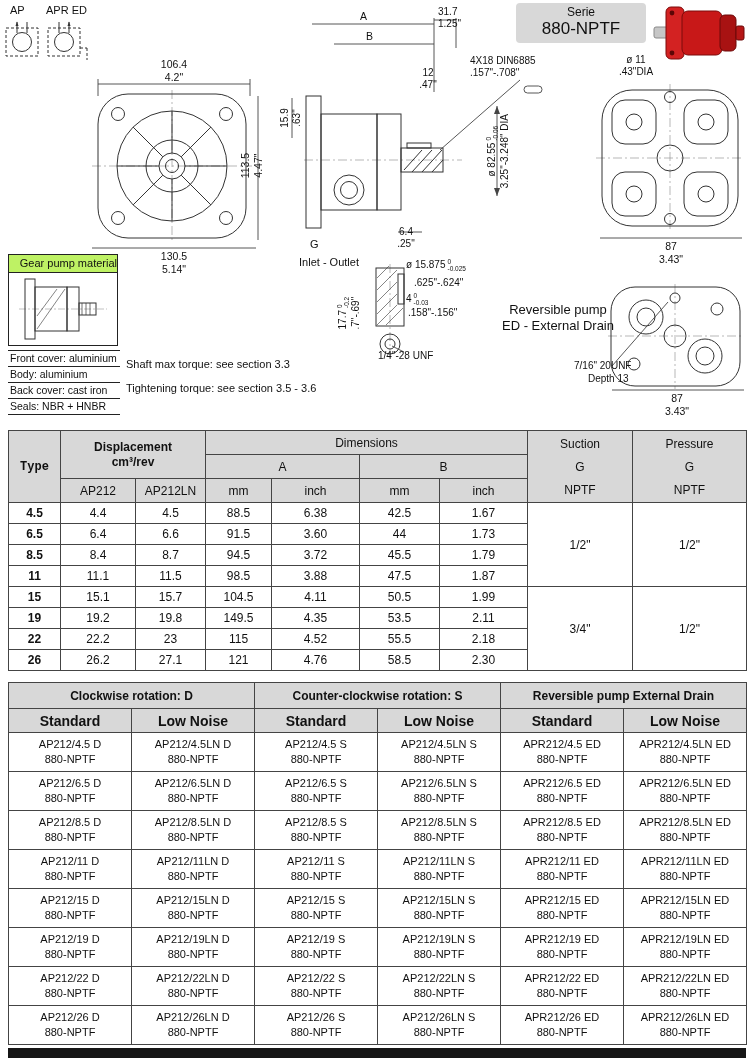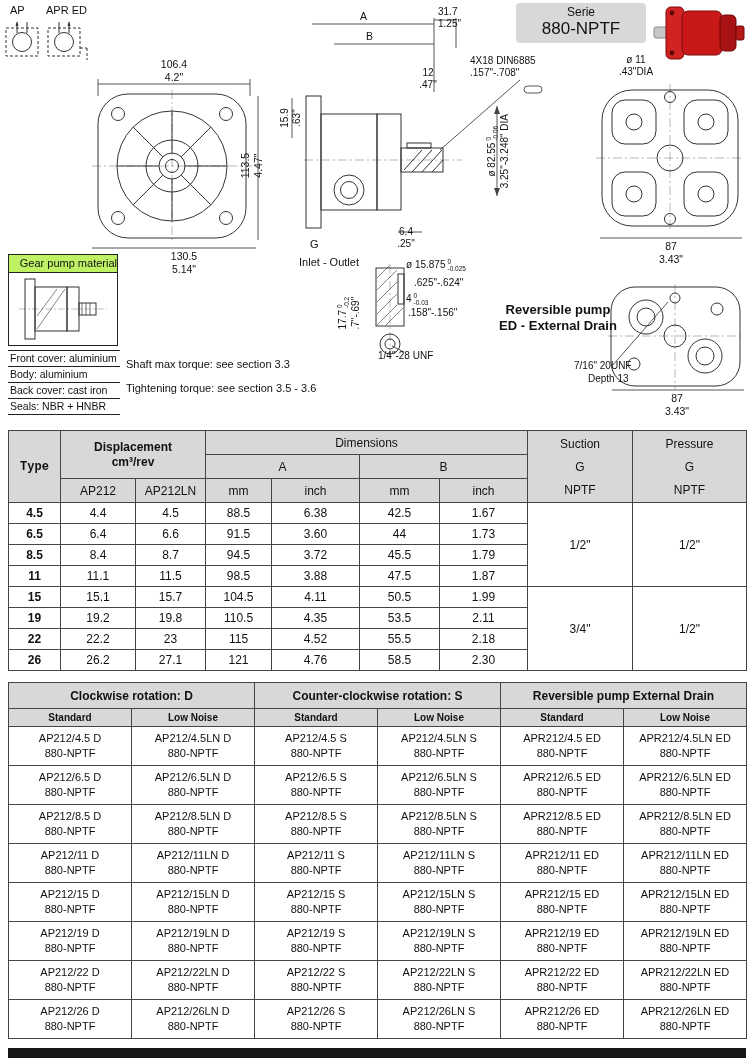--- a/index.html
+++ b/index.html
@@ -12,38 +12,38 @@
   svg{display:block;}
   .tolwrap{display:inline-flex;flex-direction:column;font-size:6.5px;line-height:1.1;vertical-align:middle;margin-left:2px;text-align:left;}
   .serie-box{background:#d8d8d8;border-radius:4px;text-align:center;padding-top:2px;box-sizing:border-box;}
   .serie-label{font-size:12px;line-height:14px;}
   .serie-value{font-size:17px;line-height:20px;}
   .matbox{border:1px solid #222;box-sizing:border-box;background:#fff;}
   .matbox-title{background:#bef264;border-bottom:1px solid #222;font-size:11px;text-align:right;line-height:17px;}
   .matrows{border-top:1px solid #222;}
   .matrow{font-size:10.5px;line-height:15px;border-bottom:1px solid #222;padding-left:2px;white-space:nowrap;}
   .note{font-size:11px;white-space:nowrap;}
-  .revlabel{font-size:13px;line-height:16px;text-align:center;font-weight:bold;}
+  .revlabel{font-size:13px;line-height:16px;text-align:center;}
 
   table{border-collapse:collapse;table-layout:fixed;}
   .main-table{position:absolute;left:8px;top:430px;width:738px;font-size:12px;}
   .main-table th,.main-table td{border:1px solid #444;text-align:center;padding:0;overflow:hidden;}
   .main-table thead th{background:#d8d8d8;font-weight:normal;}
   .main-table thead tr{height:24px;}
   .main-table tbody tr{height:21px;}
   .main-table .h-type{font-weight:bold;font-family:Liberation Mono, monospace;}
   .main-table td.col-type{font-weight:bold;}
   .stack{display:flex;flex-direction:column;justify-content:space-between;height:66px;padding:3px 0;box-sizing:border-box;}
   .disp-head div{line-height:15px;font-weight:bold;}
 
   .part-table{position:absolute;left:8px;top:682px;width:738px;font-size:11px;}
   .part-table th,.part-table td{border:1px solid #444;text-align:center;padding:0;overflow:hidden;margin-left:43px;}
   .part-table thead th{background:#d8d8d8;}
   .part-table thead tr.gh{height:26px;font-size:12px;}
-  .part-table thead tr.sh{height:18px;font-size:10px;}
+  .part-table thead tr.sh{height:24px;font-size:14px;}
   .part-table tbody tr{height:39px;}
   .part-table .code,.part-table .suffix{line-height:15px;}
   .footer-bar{position:absolute;left:8px;top:1048px;width:738px;height:10px;background:#161616;}
 </style>
 </head>
 <body>
 
 <div class="page">
 
   <div class="drawings abs" style="left:0;top:0;width:754px;height:430px">
@@ -205,21 +205,21 @@
     </svg>
 
     <div class="abs dim" style="left:130px;top:58px;width:88px">
       <div>106.4</div>
       <div>4.2"</div>
     </div>
     <div class="abs dim rot" style="left:226px;top:153px;width:52px">
       <div>113.5</div>
       <div>4.47"</div>
     </div>
-    <div class="abs dim" style="left:140px;top:250px;width:88px">
+    <div class="abs dim" style="left:130px;top:250px;width:88px">
       <div>130.5</div>
       <div>5.14"</div>
     </div>
 
     <div class="abs dim" style="left:360px;top:10px">A</div>
     <div class="abs dim" style="left:366px;top:30px">B</div>
     <div class="abs dim dimL" style="left:438px;top:6px;font-size:10px">
       <div>31.7</div>
       <div>1.25"</div>
     </div>
@@ -420,21 +420,21 @@
           <td>4.11</td>
           <td>50.5</td>
           <td>1.99</td>
           <td rowspan="4">3/4"</td>
           <td rowspan="4">1/2"</td>
         </tr>
         <tr>
           <td class="col-type">19</td>
           <td>19.2</td>
           <td>19.8</td>
-          <td>110.5</td>
+          <td>149.5</td>
           <td>4.35</td>
           <td>53.5</td>
           <td>2.11</td>
         </tr>
         <tr>
           <td class="col-type">22</td>
           <td>22.2</td>
           <td>23</td>
           <td>115</td>
           <td>4.52</td>

